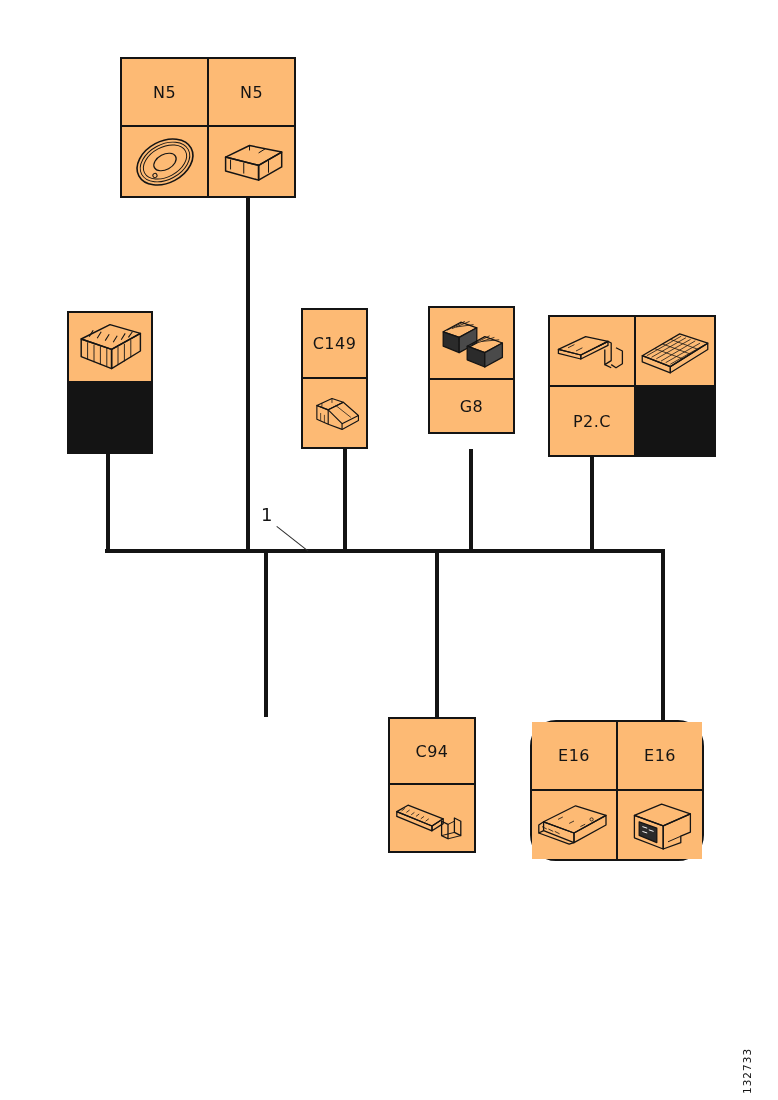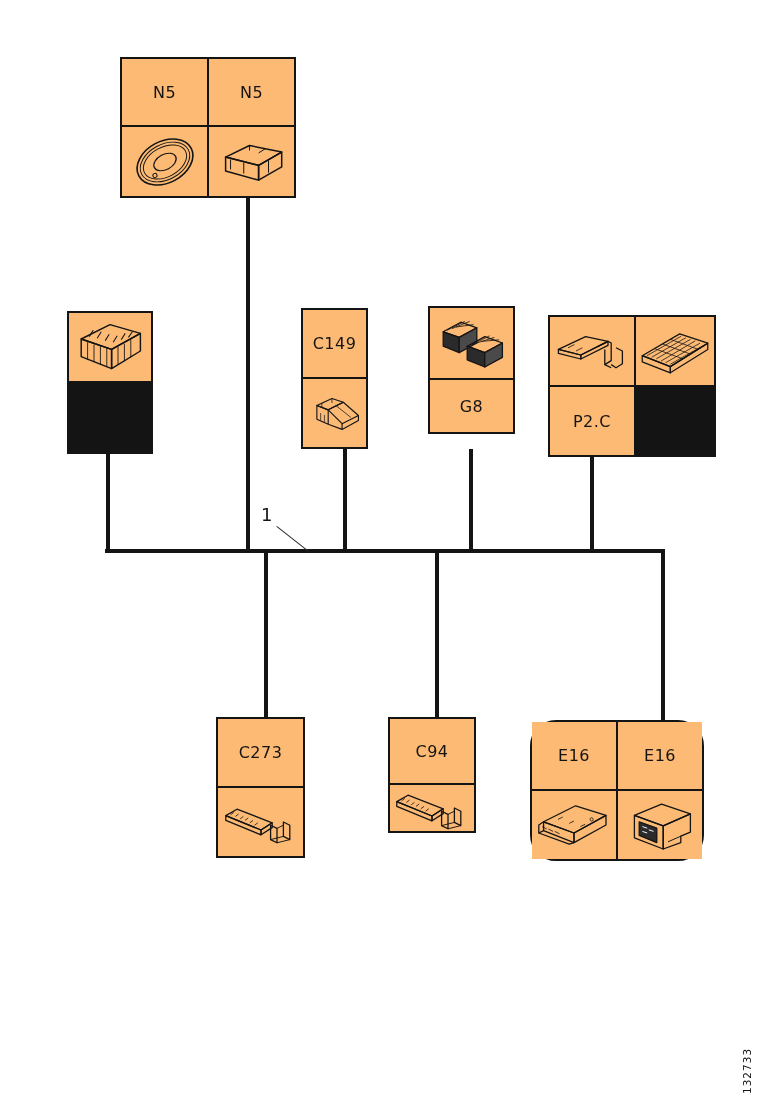--- a/index.html
+++ b/index.html
@@ -187,40 +187,22 @@
           <path d="M14,46 L58,21 M20,48 L64,23 M26,50 L70,25 M32,53 L76,27 M38,55 L82,30 M44,57 L88,32" stroke-width="1"></path>
           <path d="M24,37 L60,50 M34,31 L70,44 M44,25 L80,38" stroke-width="1"></path>
         </g>
       </svg>
     </div>
     <div class="cell">
       <span class="lbl">P2.C</span>
     </div>
   </div>
 
-  <div class="group" style="left:216px; top:717px; width:89px; height:141px; grid-template-rows:67px 1fr;">
-    <div class="cell">
-      <span class="lbl">C273</span>
-    </div>
-    <div class="cell">
-      <svg width="82" height="64" viewBox="0 0 100 80">
-        <g stroke="#141414" fill="none" stroke-width="1.6" stroke-linejoin="round">
-          <path d="M6,32 L20,24 L64,41 L50,50 Z"></path>
-          <path d="M6,32 L50,50 L50,56 L6,38 Z"></path>
-          <path d="M50,50 L64,41 L64,47 L50,56 Z"></path>
-          <path d="M12,31 L16,28 M18,33 L22,30 M24,36 L28,33 M30,38 L34,35 M36,41 L40,38 M42,44 L46,41" stroke-width="1"></path>
-          <path d="M62,44 L62,62 L70,66 L70,48 Z"></path>
-          <path d="M78,40 L78,58 L86,62 L86,44 Z"></path>
-          <path d="M62,62 L78,58 M70,66 L86,62 M70,48 L78,44" stroke-width="1.2"></path>
-        </g>
-      </svg>
-    </div>
-  </div>
-
-  <div class="group" style="left:388px; top:717px; width:88px; height:116px; grid-template-rows:64px 1fr;">
+
+  <div class="group" style="left:388px; top:717px; width:88px; height:136px; grid-template-rows:64px 1fr;">
     <div class="cell">
       <span class="lbl">C94</span>
     </div>
     <div class="cell">
       <svg width="82" height="64" viewBox="0 0 100 80">
         <g stroke="#141414" fill="none" stroke-width="1.6" stroke-linejoin="round">
           <path d="M6,32 L20,24 L64,41 L50,50 Z"></path>
           <path d="M6,32 L50,50 L50,56 L6,38 Z"></path>
           <path d="M50,50 L64,41 L64,47 L50,56 Z"></path>
           <path d="M12,31 L16,28 M18,33 L22,30 M24,36 L28,33 M30,38 L34,35 M36,41 L40,38 M42,44 L46,41" stroke-width="1"></path>

